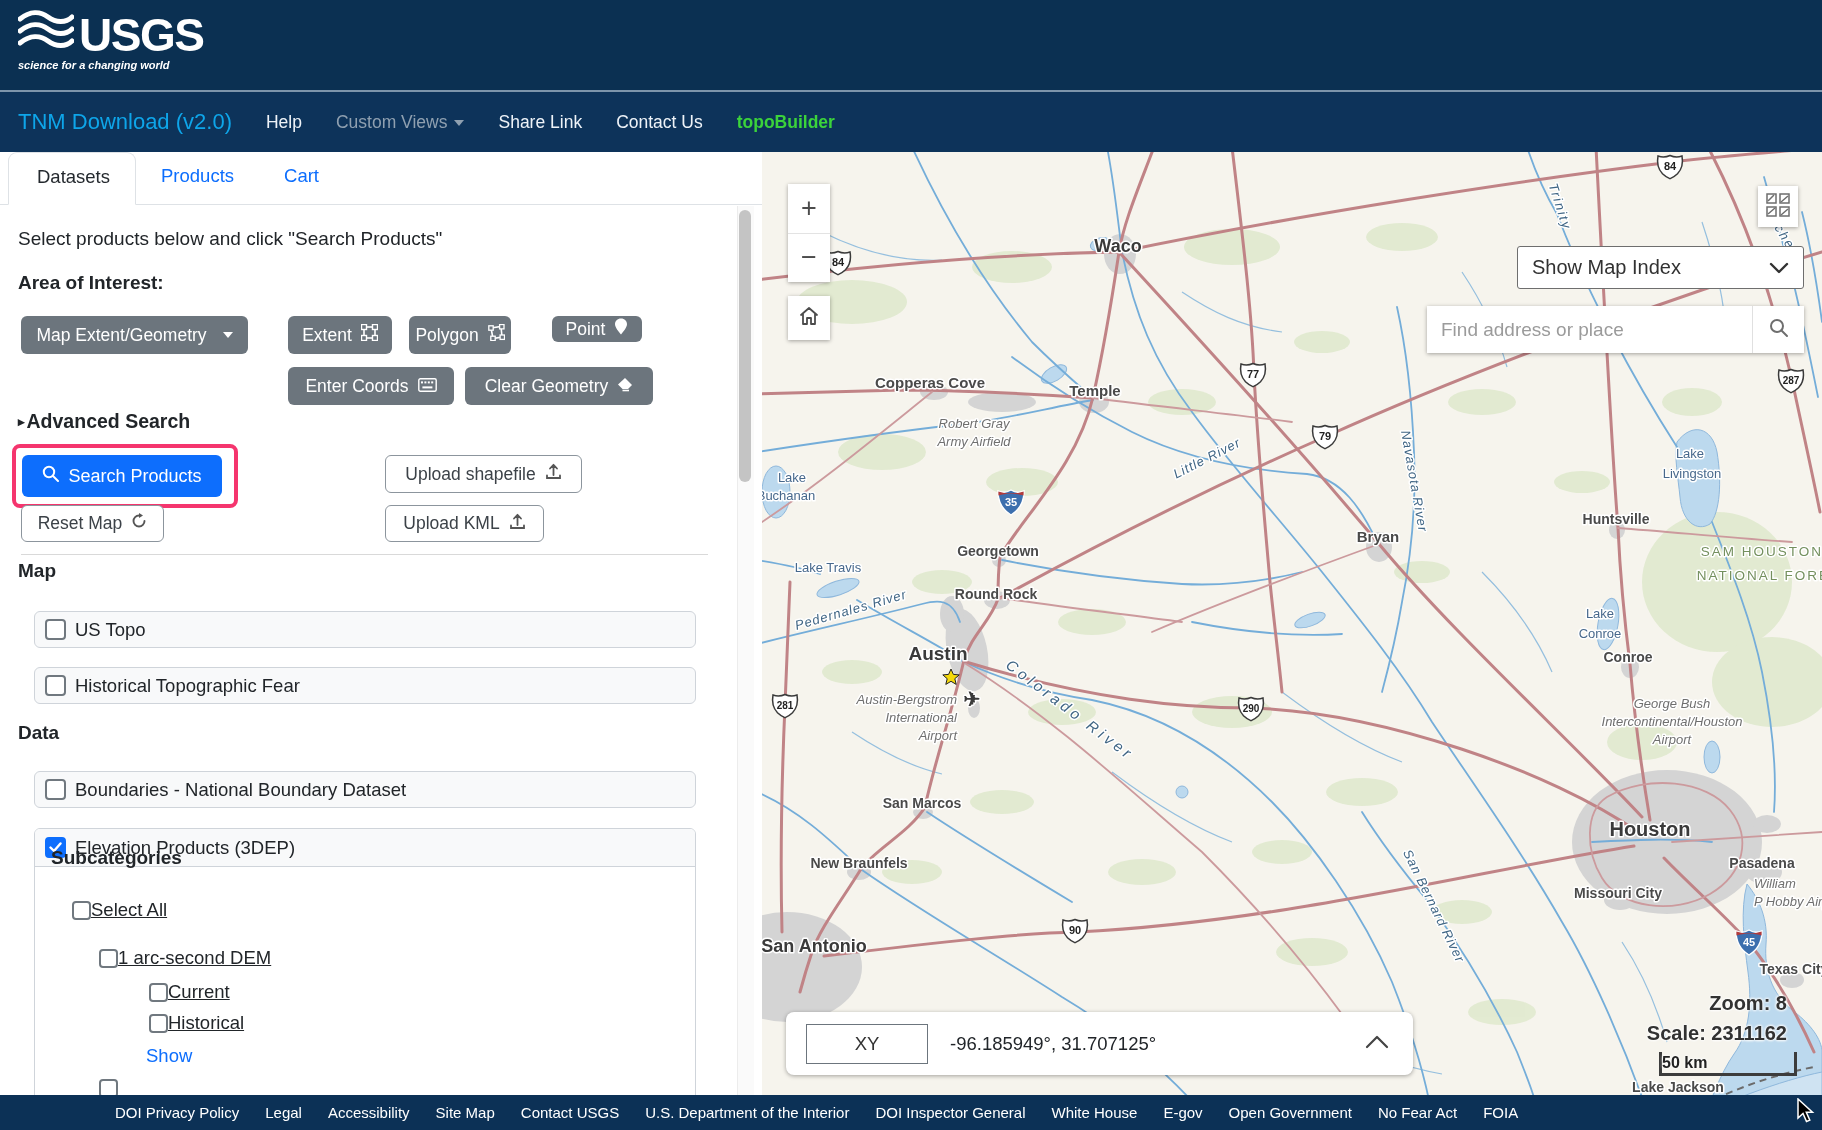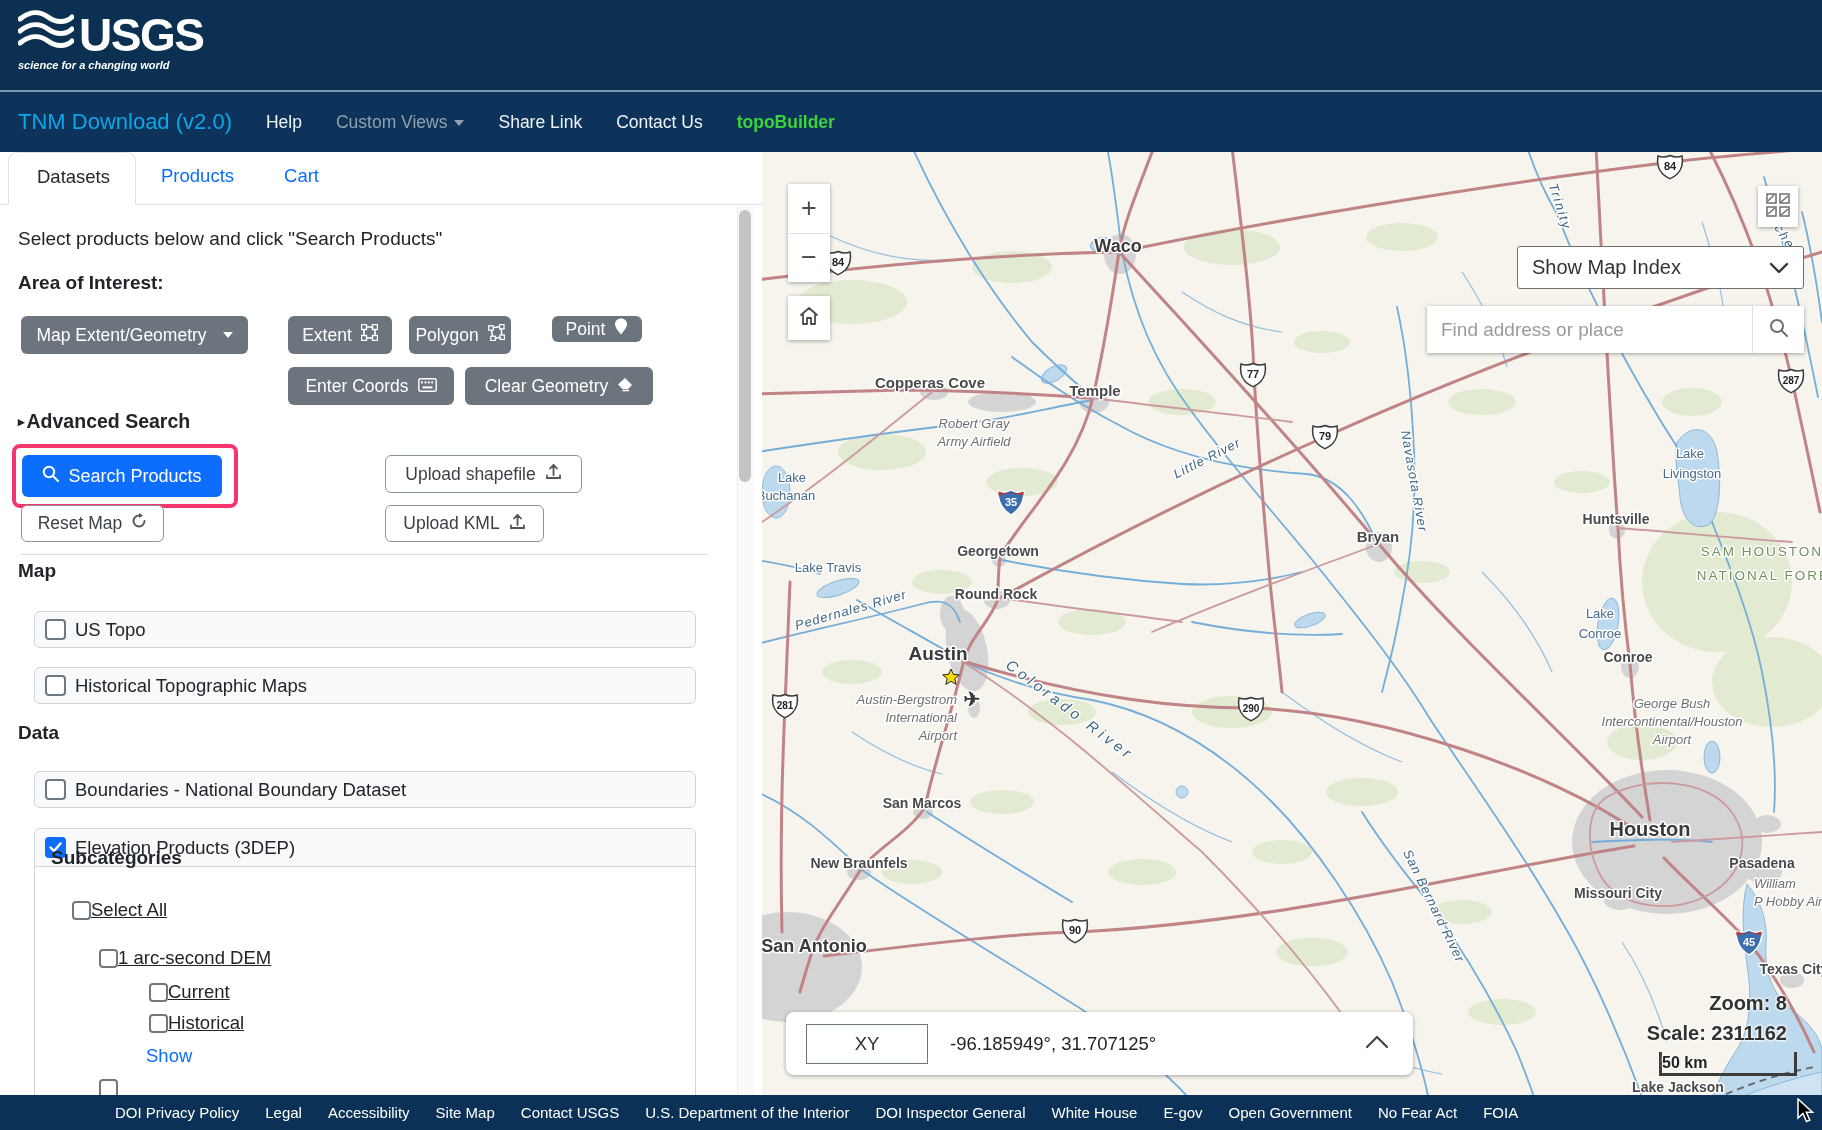--- a/index.html
+++ b/index.html
@@ -250,21 +250,21 @@
 
     <div class="divider"></div>
     <div class="h-label" style="left:18px;top:408px;">Map</div>
 
     <div class="check-row" style="top:459px;">
       <span class="cb"></span>
       <span>US Topo</span>
     </div>
     <div class="check-row" style="top:515px;">
       <span class="cb"></span>
-      <span>Historical Topographic Maps</span>
+      <span>Historical Topographic Fear</span>
     </div>
 
     <div class="h-label" style="left:18px;top:570px;">Data</div>
 
     <div class="check-row" style="top:619px;">
       <span class="cb"></span>
       <span>Boundaries - National Boundary Dataset</span>
     </div>
 
     <div class="elev">

